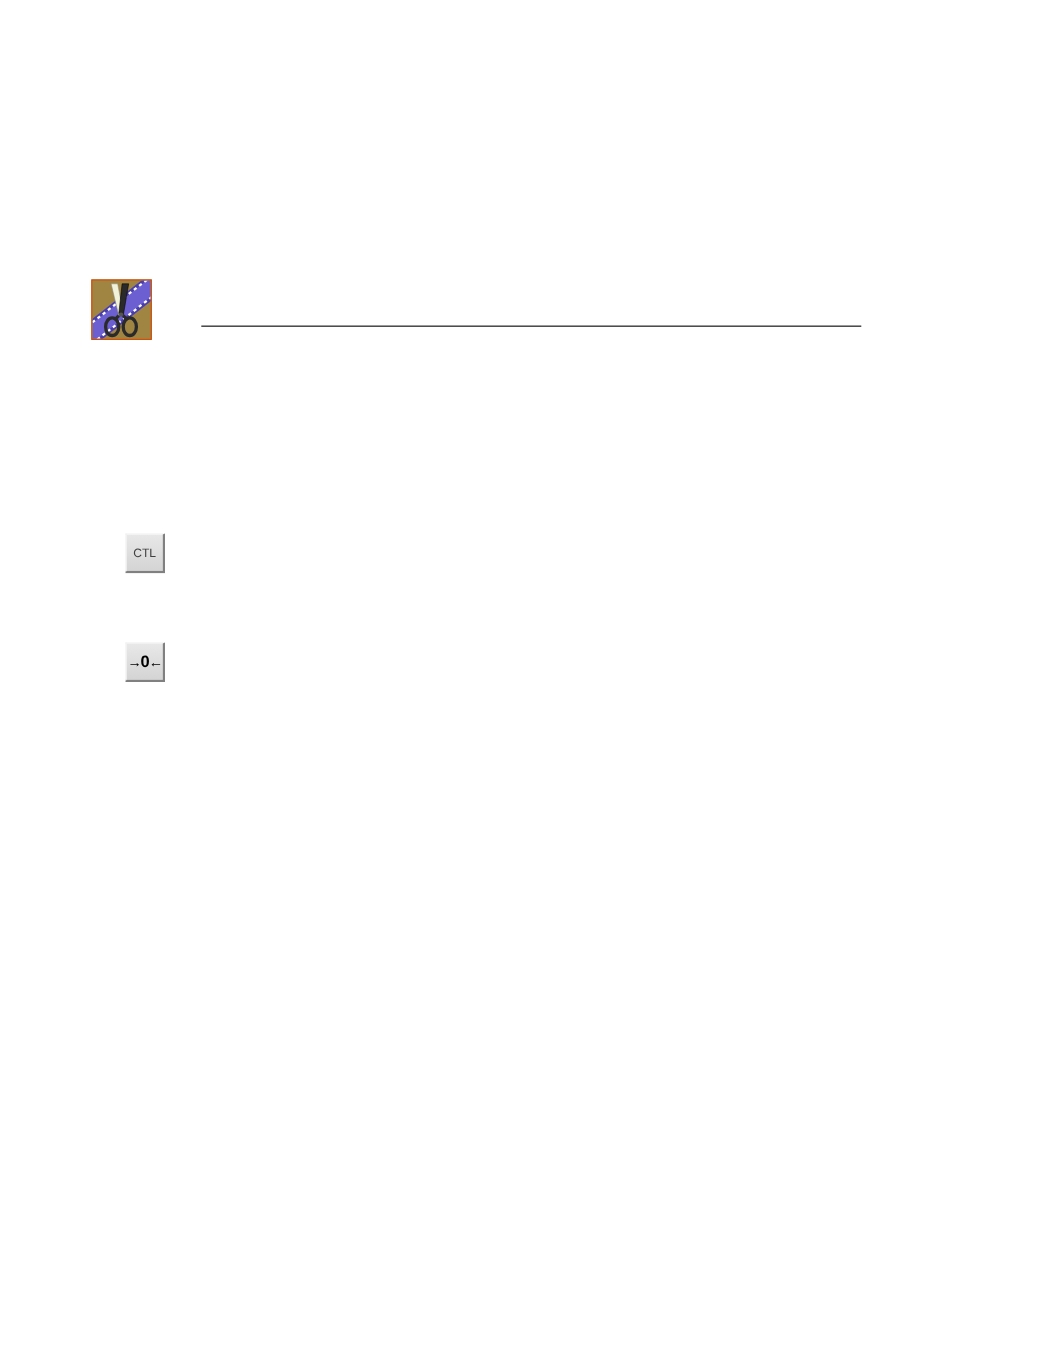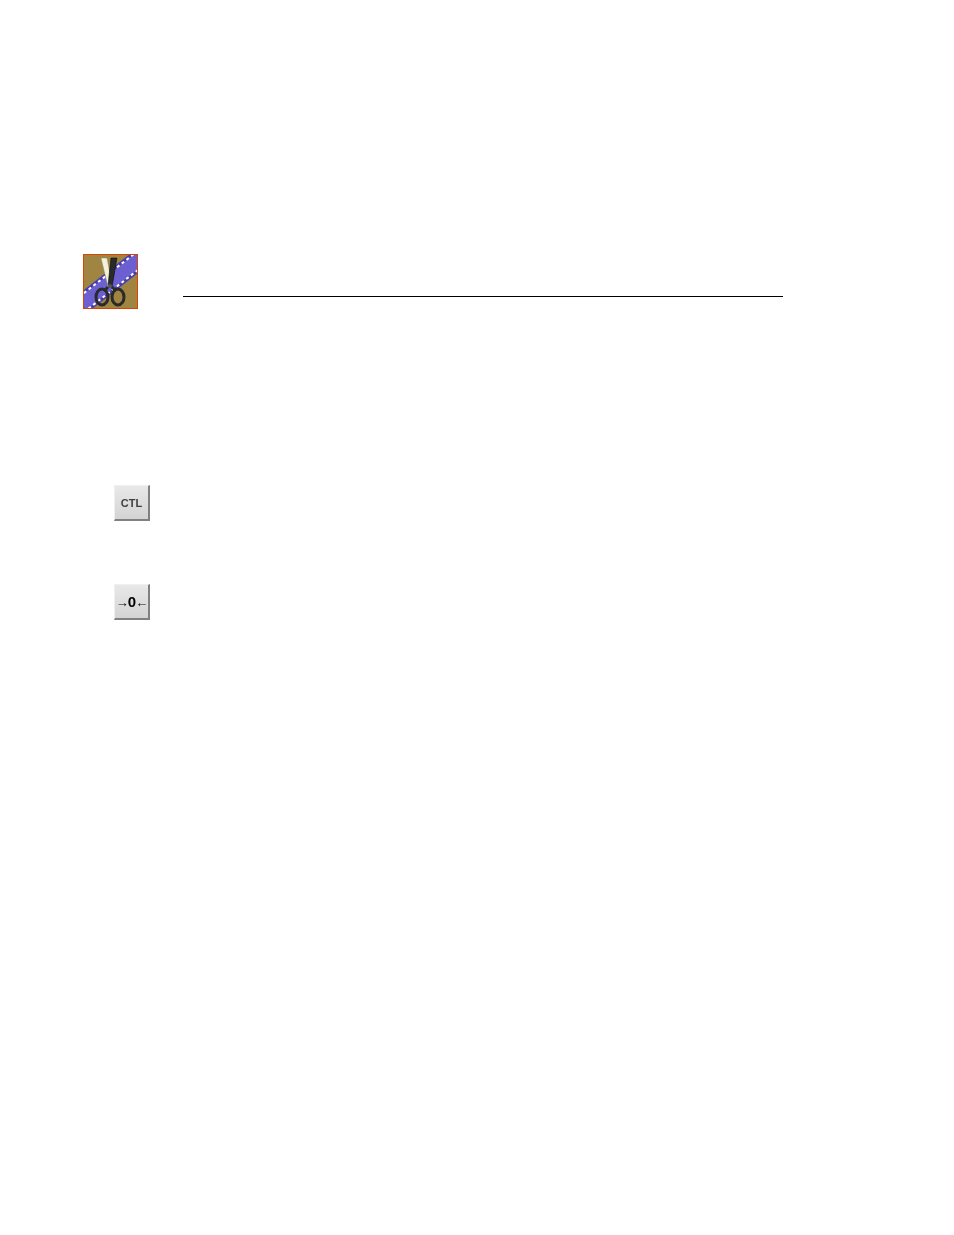--- a/index.html
+++ b/index.html
@@ -44,21 +44,21 @@
     box-sizing: border-box;
     display: flex;
     align-items: center;
     justify-content: center;
     font-family: Arial, sans-serif;
   }
   .btn-ctl {
     left: 114px;
     top: 485px;
     font-size: 11px;
-    font-weight: bold;
+    font-weight: normal;
     color: #404040;
     justify-content: center;
   }
   .btn-zero {
     left: 114px;
     top: 584px;
     font-size: 15px;
     font-weight: bold;
     color: #000000;
     letter-spacing: -1px;

